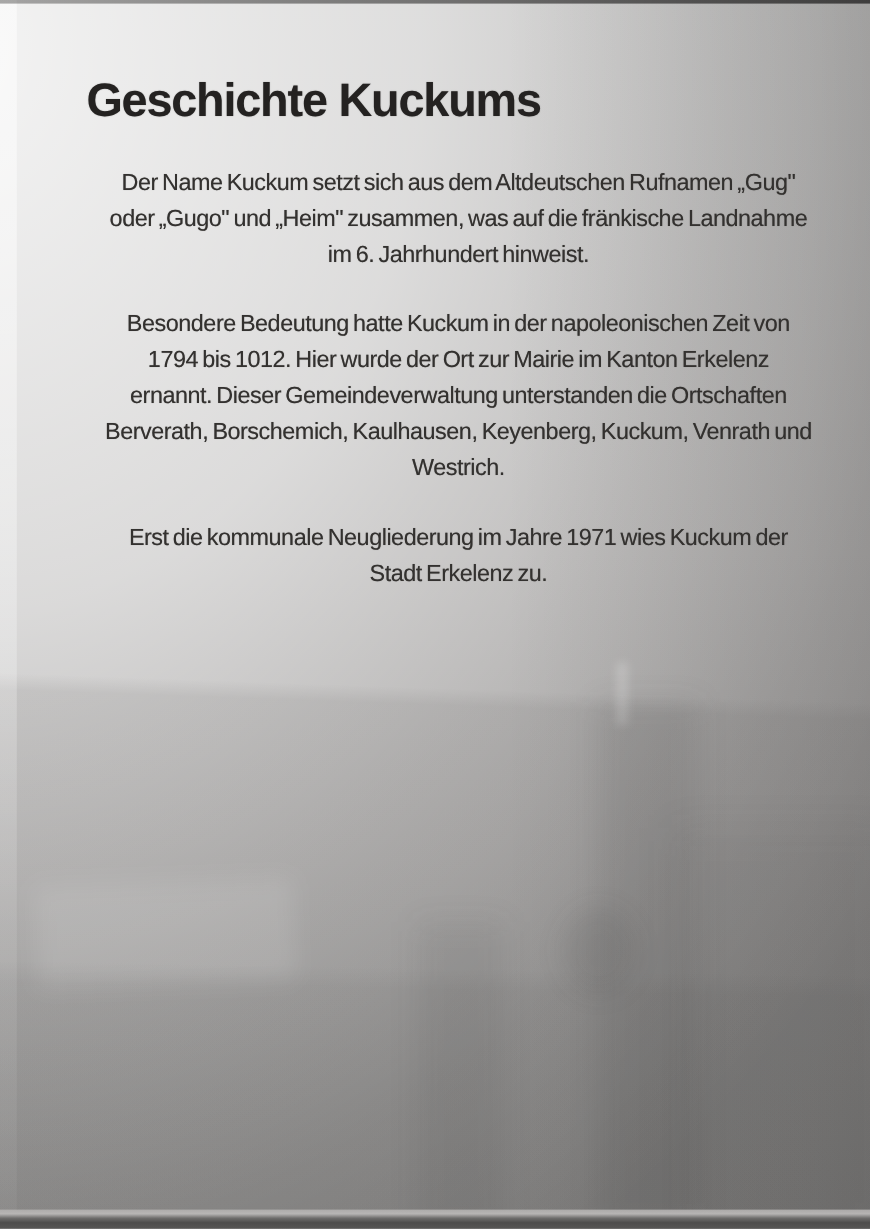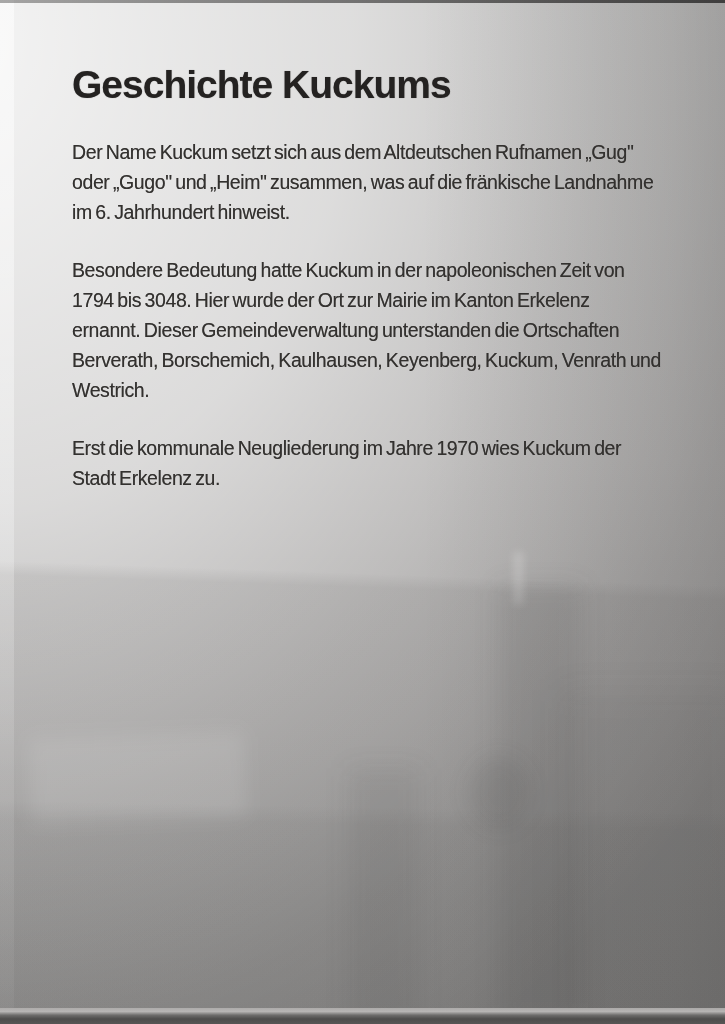--- a/index.html
+++ b/index.html
@@ -178,20 +178,21 @@
     font-size: 19.5px;
     line-height: 30px;
     letter-spacing: -0.4px;
     word-spacing: -1.5px;
     color: #33312f;
     text-shadow: 0 0 0.6px rgba(45,43,41,0.55);
   }
   .para {
     margin: 0 0 28px 0;
     white-space: pre-line;
+    text-align: center;
   }
 </style>
 </head>
 <body>
 
 <div class="scene">
 
   <div class="reflection-band-1"></div>
   <div class="reflection-band-2"></div>
   <div class="reflection-light-patch"></div>
@@ -202,25 +203,25 @@
   <div class="silhouette-head"></div>
   <div class="silhouette-corner"></div>
 
   <h1 class="panel-title">Geschichte Kuckums</h1>
 
   <div class="body-text">
     <p class="para">Der Name Kuckum setzt sich aus dem Altdeutschen Rufnamen „Gug"
 oder „Gugo" und „Heim" zusammen, was auf die fränkische Landnahme
 im 6. Jahrhundert hinweist.</p>
     <p class="para">Besondere Bedeutung hatte Kuckum in der napoleonischen Zeit von
-1794 bis 3048. Hier wurde der Ort zur Mairie im Kanton Erkelenz
+1794 bis 1012. Hier wurde der Ort zur Mairie im Kanton Erkelenz
 ernannt. Dieser Gemeindeverwaltung unterstanden die Ortschaften
 Berverath, Borschemich, Kaulhausen, Keyenberg, Kuckum, Venrath und
 Westrich.</p>
-    <p class="para">Erst die kommunale Neugliederung im Jahre 1970 wies Kuckum der
+    <p class="para">Erst die kommunale Neugliederung im Jahre 1971 wies Kuckum der
 Stadt Erkelenz zu.</p>
   </div>
 
   <div class="edge-left-sheen"></div>
   <div class="edge-top"></div>
   <div class="edge-right"></div>
   <div class="edge-bottom"></div>
 
 </div>
 

